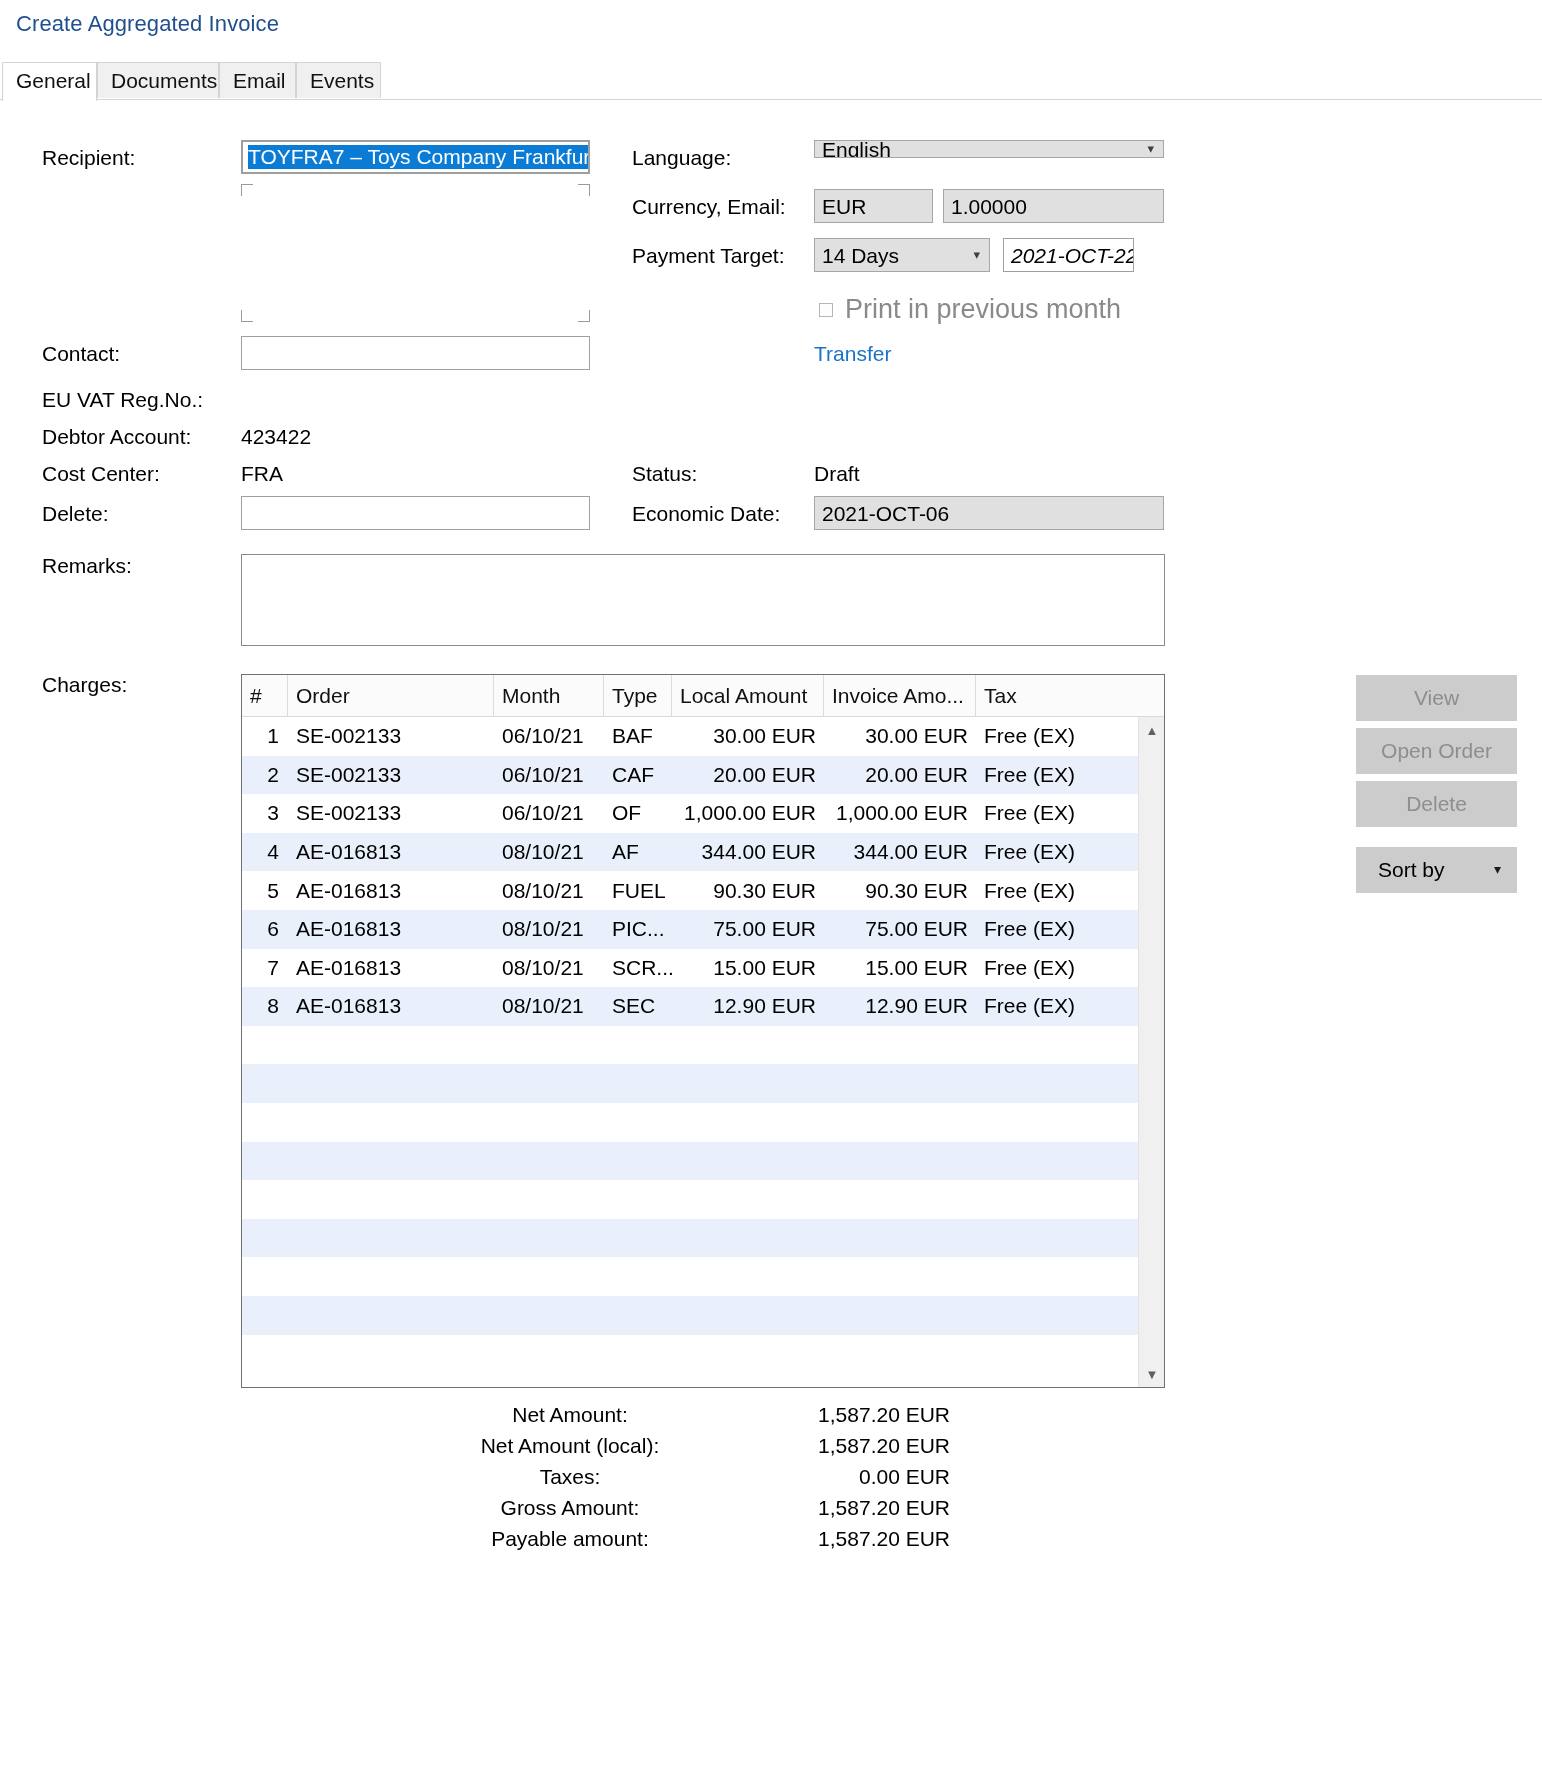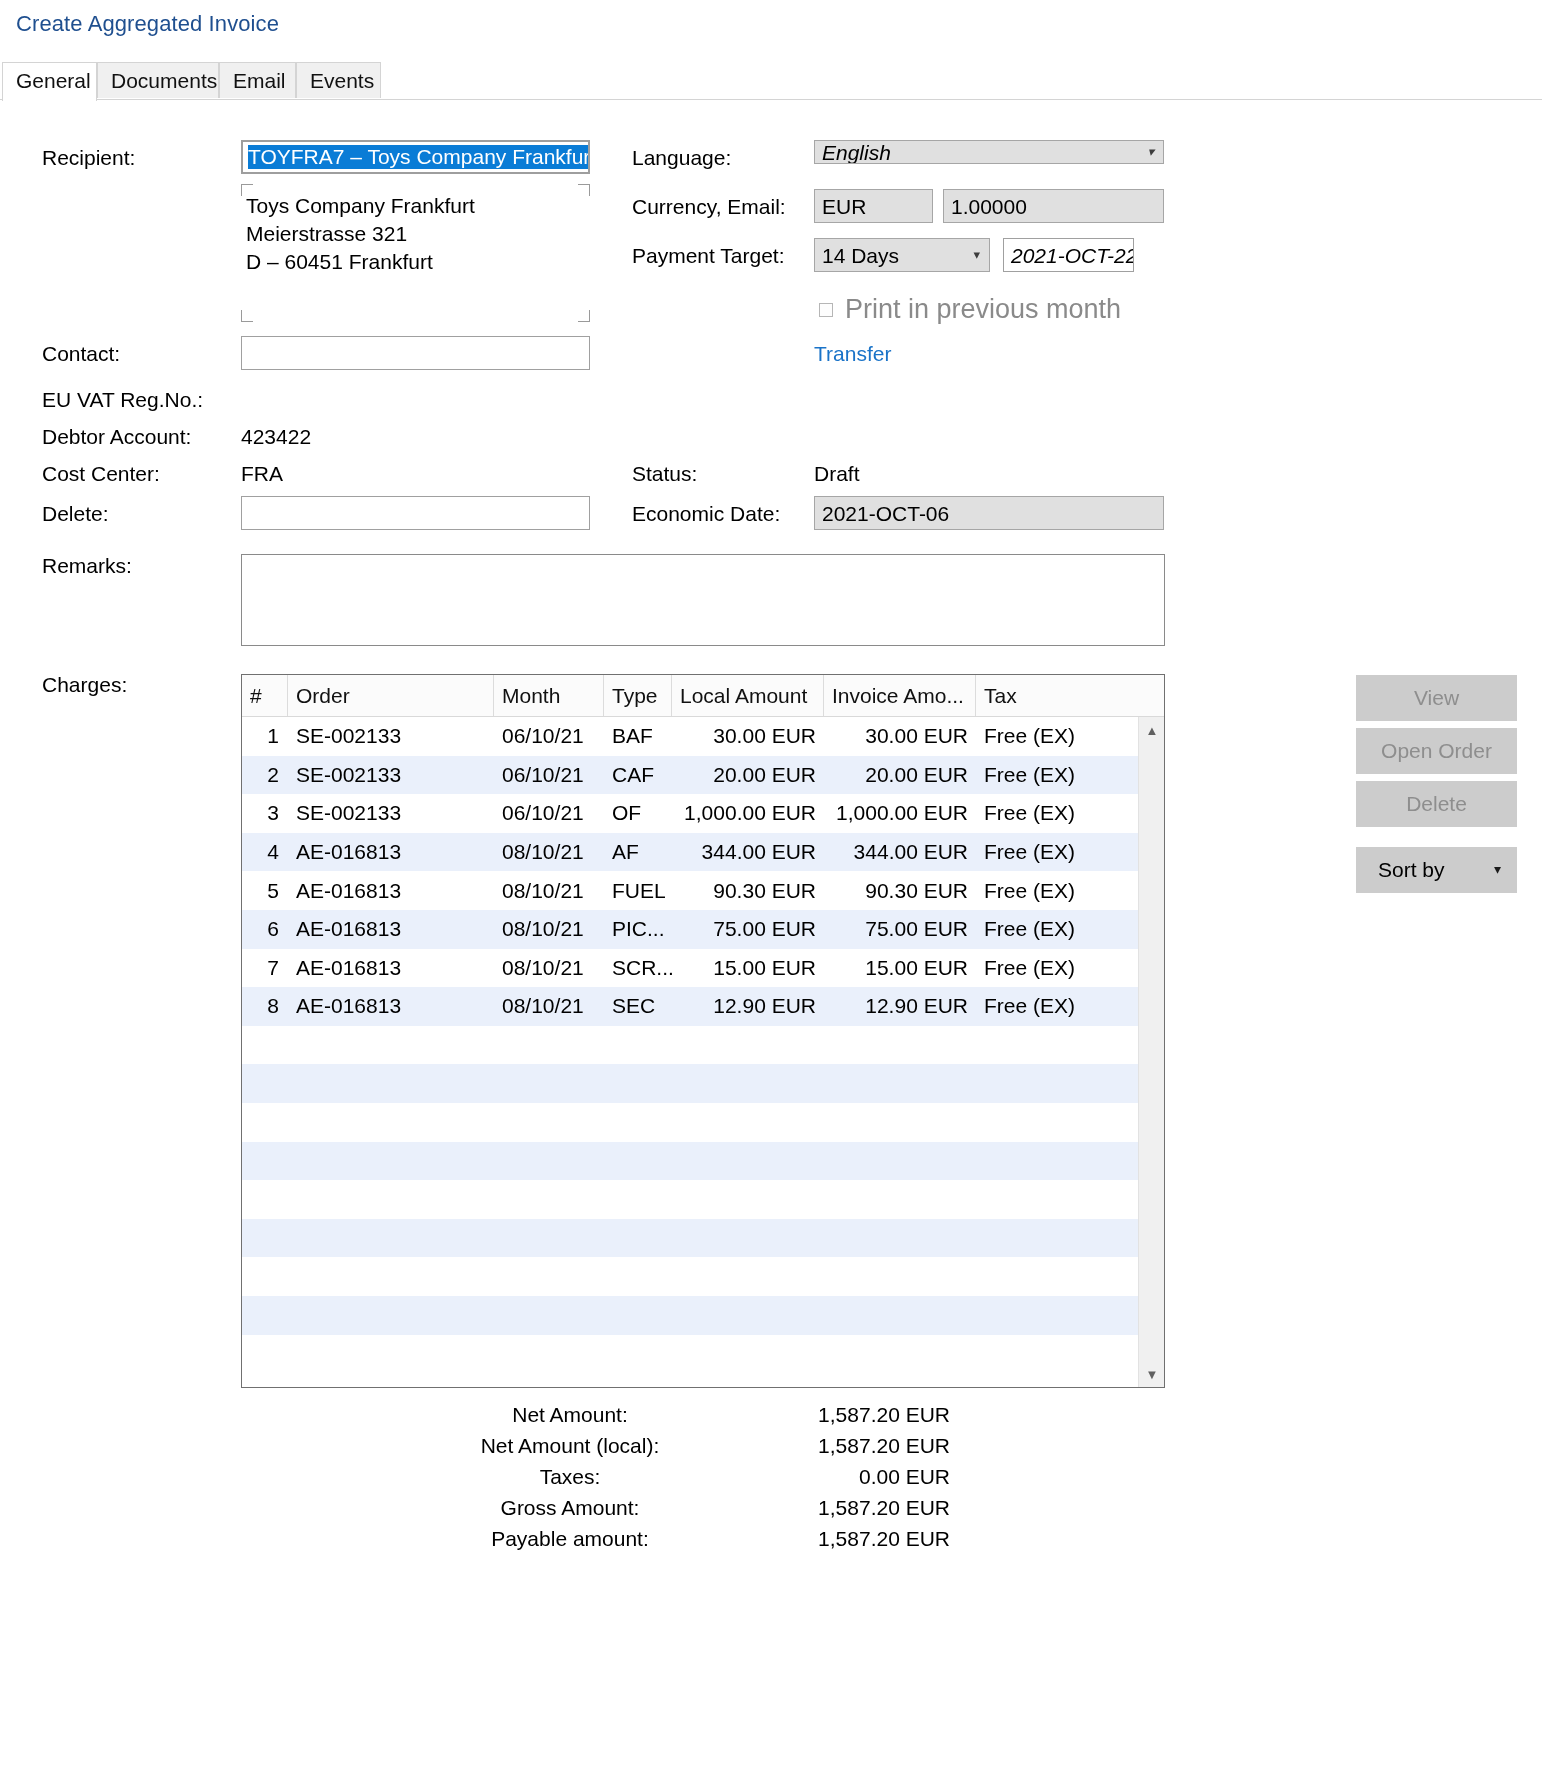--- a/index.html
+++ b/index.html
@@ -339,25 +339,20 @@
 <div class="field focused" style="left:241px; top:140px; width:349px; height:34px;">
   <span class="caret"></span>
     <span class="sel-text">TOYFRA7 – Toys Company Frankfurt</span>
 </div>
 
 <div id="address-box">
   <div class="corner c-tl"></div>
   <div class="corner c-tr"></div>
   <div class="corner c-bl"></div>
   <div class="corner c-br"></div>
-  <div id="address-lines">
-    <div>Toys Company Frankfurt</div>
-    <div>Meierstrasse 321</div>
-    <div>D – 60451 Frankfurt</div>
-  </div>
 </div>
 
 <div class="lbl" style="left:42px; top:342px;">Contact:</div>
 <div class="field" style="left:241px; top:336px; width:349px; height:34px;"></div>
 
 <div class="lbl" style="left:42px; top:388px;">EU VAT Reg.No.:</div>
 <div class="val" style="left:241px; top:388px;"></div>
 
 <div class="lbl" style="left:42px; top:425px;">Debtor Account:</div>
 <div class="val" style="left:241px; top:425px;">423422</div>
@@ -367,21 +362,21 @@
 
 <div class="lbl" style="left:42px; top:502px;">Delete:</div>
 <div class="field" style="left:241px; top:496px; width:349px; height:34px;"></div>
 
 <div class="lbl" style="left:42px; top:554px;">Remarks:</div>
 <div id="remarks-box"></div>
 
 <div class="lbl" style="left:42px; top:673px;">Charges:</div>
 
 <div class="lbl" style="left:632px; top:146px;">Language:</div>
-<div class="field readonly" style="left:814px; top:140px; width:350px; height:24px;font-style:italic;">
+<div class="field readonly" style="left:814px; top:140px; width:350px; height:18px;">
   <span>English</span>
   <span class="combo-arrow">▾</span>
 </div>
 
 <div class="lbl" style="left:632px; top:195px;">Currency, Email:</div>
 <div class="field readonly" style="left:814px; top:189px; width:119px; height:34px;">EUR</div>
 <div class="field readonly" style="left:943px; top:189px; width:221px; height:34px;">1.00000</div>
 
 <div class="lbl" style="left:632px; top:244px;">Payment Target:</div>
 <div class="field readonly" style="left:814px; top:238px; width:176px; height:34px;">

